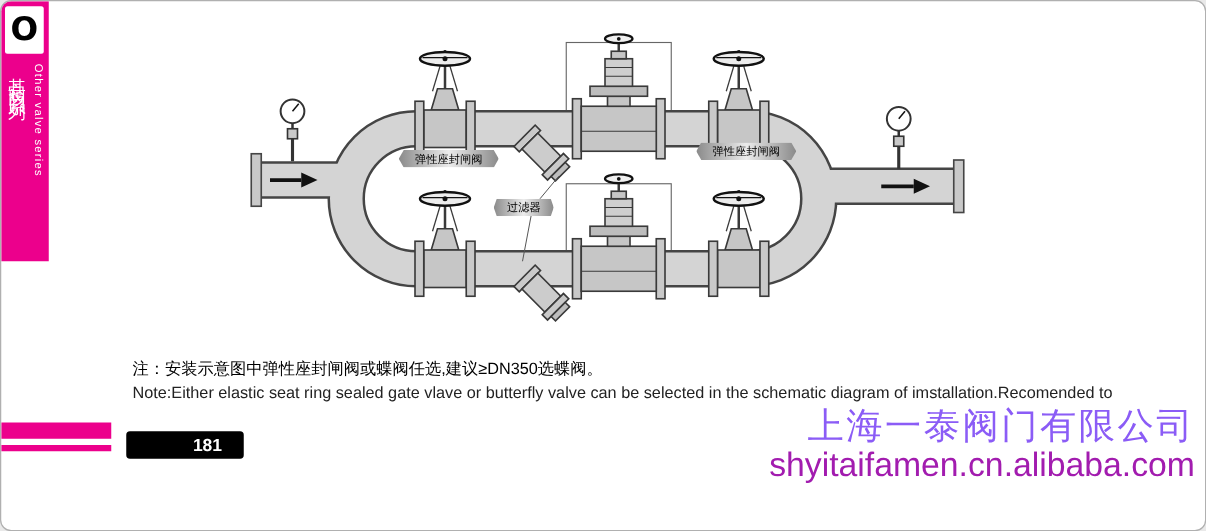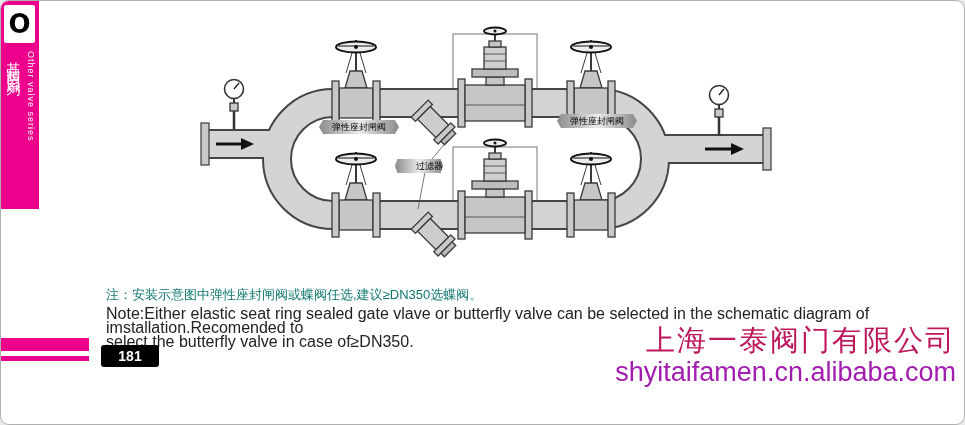--- a/index.html
+++ b/index.html
@@ -15,32 +15,32 @@
   .sidebar-en{position:absolute;left:23px;top:50px;width:12px;height:152px;writing-mode:vertical-rl;
         color:#fff;font-size:9px;letter-spacing:1px;}
   
   .diagram{position:absolute;left:0;top:0;width:965px;height:425px;}
   .dlabel{position:absolute;height:14px;line-height:14px;font-size:9px;color:#000;text-align:center;
         background:linear-gradient(to right,#8a8a8a,#ececec 50%,#8a8a8a);
         clip-path:polygon(0 50%,5% 0,95% 0,100% 50%,95% 100%,5% 100%);white-space:nowrap;overflow:hidden;}
   .lbl-gate-left{left:318px;top:119px;width:80px;}
   .lbl-prv{left:424px;top:127px;width:148px;}
   .lbl-gate-right{left:556px;top:113px;width:80px;}
-  .lbl-strainer{left:394px;top:158px;width:48px;text-align:right;}
+  .lbl-strainer{left:394px;top:158px;width:48px;}
   
   .note{position:absolute;left:105px;top:285px;width:800px;}
-  .note-cn{font-size:13px;color:#0f766e;margin-bottom:3px;}
-  .note-en{font-size:16px;color:#222;line-height:14px;}
+  .note-cn{font-size:13px;color:#000000;margin-bottom:3px;}
+  .note-en{font-size:13px;color:#222;line-height:14px;}
   
   .bar1{position:absolute;left:0;top:337px;width:88px;height:13px;background:#ec008c;}
   .bar2{position:absolute;left:0;top:355px;width:88px;height:5px;background:#ec008c;}
   .pagebadge{position:absolute;left:100px;top:344px;width:58px;height:22px;background:#000;color:#fff;
-        font-weight:bold;font-size:14px;line-height:22px;text-align:center;border-radius:3px;}
+        font-weight:bold;font-size:14px;line-height:22px;text-align:center;border-radius:3px;padding-left:36px;}
   
-  .wm1{position:absolute;right:8px;top:320px;font-size:29px;color:#be185d;letter-spacing:2px;white-space:nowrap;}
+  .wm1{position:absolute;right:8px;top:320px;font-size:29px;color:#8b5cf6;letter-spacing:2px;white-space:nowrap;}
   .wm2{position:absolute;right:8px;top:356px;font-size:27px;color:#a21caf;white-space:nowrap;}
 </style>
 </head>
 <body>
 
 <div class="page">
 
   <svg class="diagram" viewBox="0 0 965 425">
     <defs>
 
@@ -145,21 +145,20 @@
 
   <div class="sidebar">
     <div class="sidebar-letter">O</div>
     <div class="sidebar-cn">其它阀门系列</div>
     <div class="sidebar-en">Other valve series</div>
   </div>
 
   <div class="note">
     <div class="note-cn">注：安装示意图中弹性座封闸阀或蝶阀任选,建议≥DN350选蝶阀。</div>
     <div class="note-en">Note:Either elastic seat ring sealed gate vlave or butterfly valve can be selected in the schematic diagram of imstallation.Recomended to</div>
-    <div class="note-en">select the butterfly valve in case of≥DN350.</div>
   </div>
 
   <div class="bar1"></div>
   <div class="bar2"></div>
   <div class="pagebadge">181</div>
 
   <div class="wm1">上海一泰阀门有限公司</div>
   <div class="wm2">shyitaifamen.cn.alibaba.com</div>
 
 </div>

